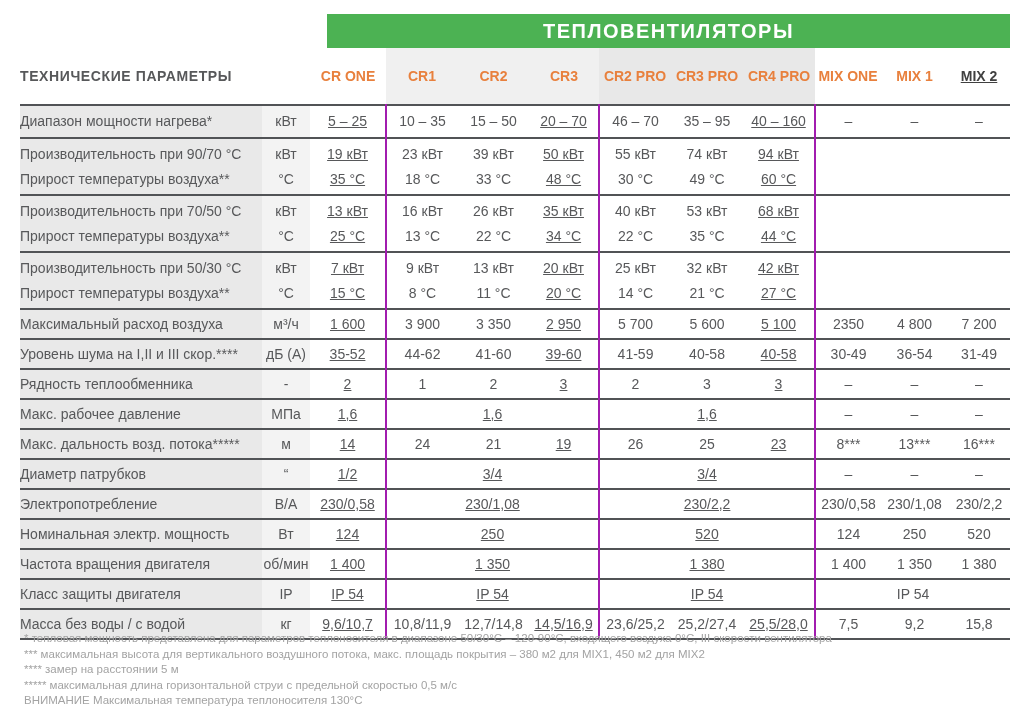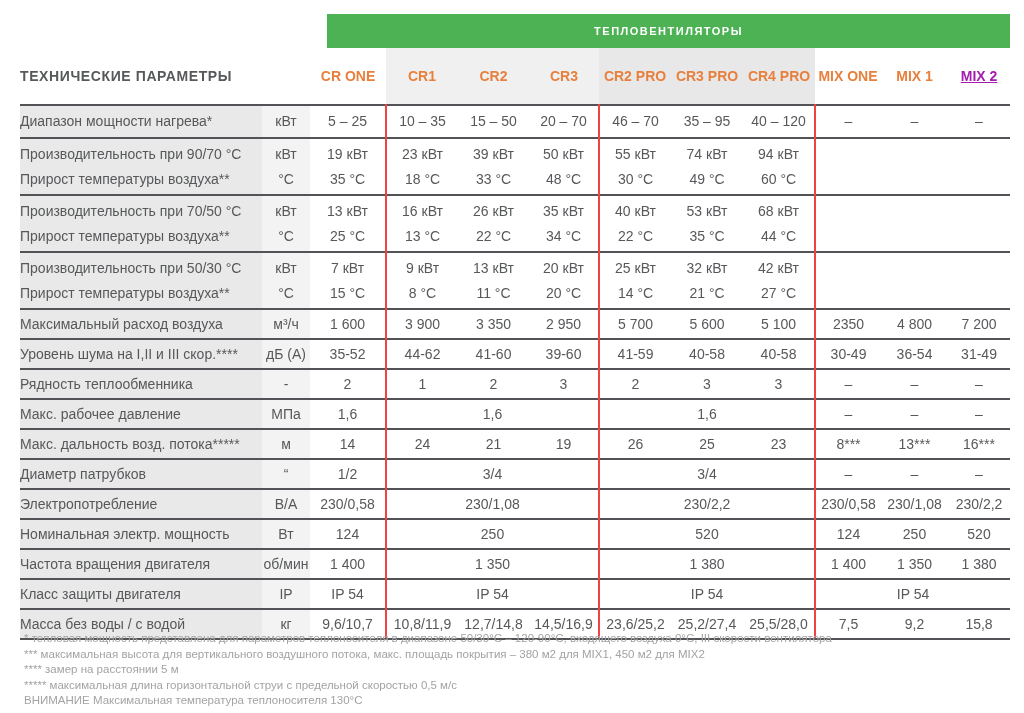--- a/index.html
+++ b/index.html
@@ -1,39 +1,39 @@
 <!DOCTYPE html>
 <html><head>
 <meta charset="utf-8">
 <style>
   html,body{margin:0;padding:0;background:#ffffff;}
   body{font-family:"Liberation Sans","DejaVu Sans",sans-serif;color:#57585a;}
   .page{position:relative;width:1024px;height:713px;background:#fff;overflow:hidden;}
 
   .banner{position:absolute;left:327px;top:14px;width:683px;height:34px;
     display:flex;align-items:center;justify-content:center;}
-  .banner-title{color:#ffffff;font-weight:bold;font-size:11px;letter-spacing:1.5px;}
+  .banner-title{color:#ffffff;font-weight:bold;font-size:20px;letter-spacing:1.5px;}
 
   table.spec{position:absolute;left:20px;top:48px;width:990px;
     border-collapse:collapse;table-layout:fixed;}
   table.spec th,table.spec td{padding:0;vertical-align:middle;font-size:14px;color:#57585a;}
 
   thead th{height:56px;border:none;}
   th.params-head{text-align:left;font-size:14px;font-weight:bold;letter-spacing:0.6px;
     color:#67737c;padding-left:4px;}
   th.model{font-size:13px;font-weight:bold;text-align:center;}
   th.bg-white{background:#ffffff;}
   th.bg-g1{background:#f0f0f0;}
   th.bg-g2{background:#e8e8e8;margin-left:32px;}
 
   tbody td{border-top:2px solid #515356;text-align:center;background:#ffffff;}
   tbody tr:last-child td{border-bottom:2px solid #515356;}
   td.rowlabel{background:#e9e9e9;text-align:left;padding-left:12px;}
   td.unit{background:#f3f3f3;}
-  td.vdiv{border-right:2px solid #ef4444;}
+  td.vdiv{border-right:2px solid #a21caf;text-decoration:underline;}
   tr.row-single td{height:28px;}
   tr.row-first td{height:31px;}
   tr.row-double td{height:55px;}
   .cline{line-height:25px;}
 
   .footnotes{position:absolute;left:24px;top:631px;width:980px;}
   .fnote{font-size:11.5px;line-height:15.5px;color:#a3a3a3;}
 </style>
 </head>
 <body>
@@ -64,21 +64,21 @@
         <th class="params-head" colspan="2">ТЕХНИЧЕСКИЕ ПАРАМЕТРЫ</th>
       <th class="model bg-white" style="color: rgb(232, 128, 61);">CR ONE</th>
           <th class="model bg-g1" style="color: rgb(232, 128, 61);">CR1</th>
           <th class="model bg-g1" style="color: rgb(232, 128, 61);">CR2</th>
           <th class="model bg-g1" style="color: rgb(232, 128, 61);">CR3</th>
           <th class="model bg-g2" style="color: rgb(232, 128, 61);">CR2 PRO</th>
           <th class="model bg-g2" style="color: rgb(232, 128, 61);">CR3 PRO</th>
           <th class="model bg-g2" style="color: rgb(232, 128, 61);">CR4 PRO</th>
           <th class="model bg-white" style="color: rgb(232, 128, 61);">MIX ONE</th>
           <th class="model bg-white" style="color: rgb(232, 128, 61);">MIX 1</th>
-          <th class="model bg-white" style="color: #a21caf; text-decoration: underline;">MIX 2</th>
+          <th class="model bg-white" style="color: #404040; text-decoration: underline;">MIX 2</th>
         </tr>
     </thead>
     <tbody>
         <tr class="row-first">
           <td class="rowlabel">
             <div class="cline">Диапазон мощности нагрева*</div>
           </td>
           <td class="unit">
             <div class="cline">кВт</div>
           </td>
@@ -94,21 +94,21 @@
           <td class="vdiv">
             <div class="cline">20 – 70</div>
           </td>
           <td>
             <div class="cline">46 – 70</div>
           </td>
           <td>
             <div class="cline">35 – 95</div>
           </td>
           <td class="vdiv">
-            <div class="cline">40 – 120</div>
+            <div class="cline">40 – 160</div>
           </td>
           <td>
             <div class="cline">–</div>
           </td>
           <td>
             <div class="cline">–</div>
           </td>
           <td>
             <div class="cline">–</div>
           </td>

